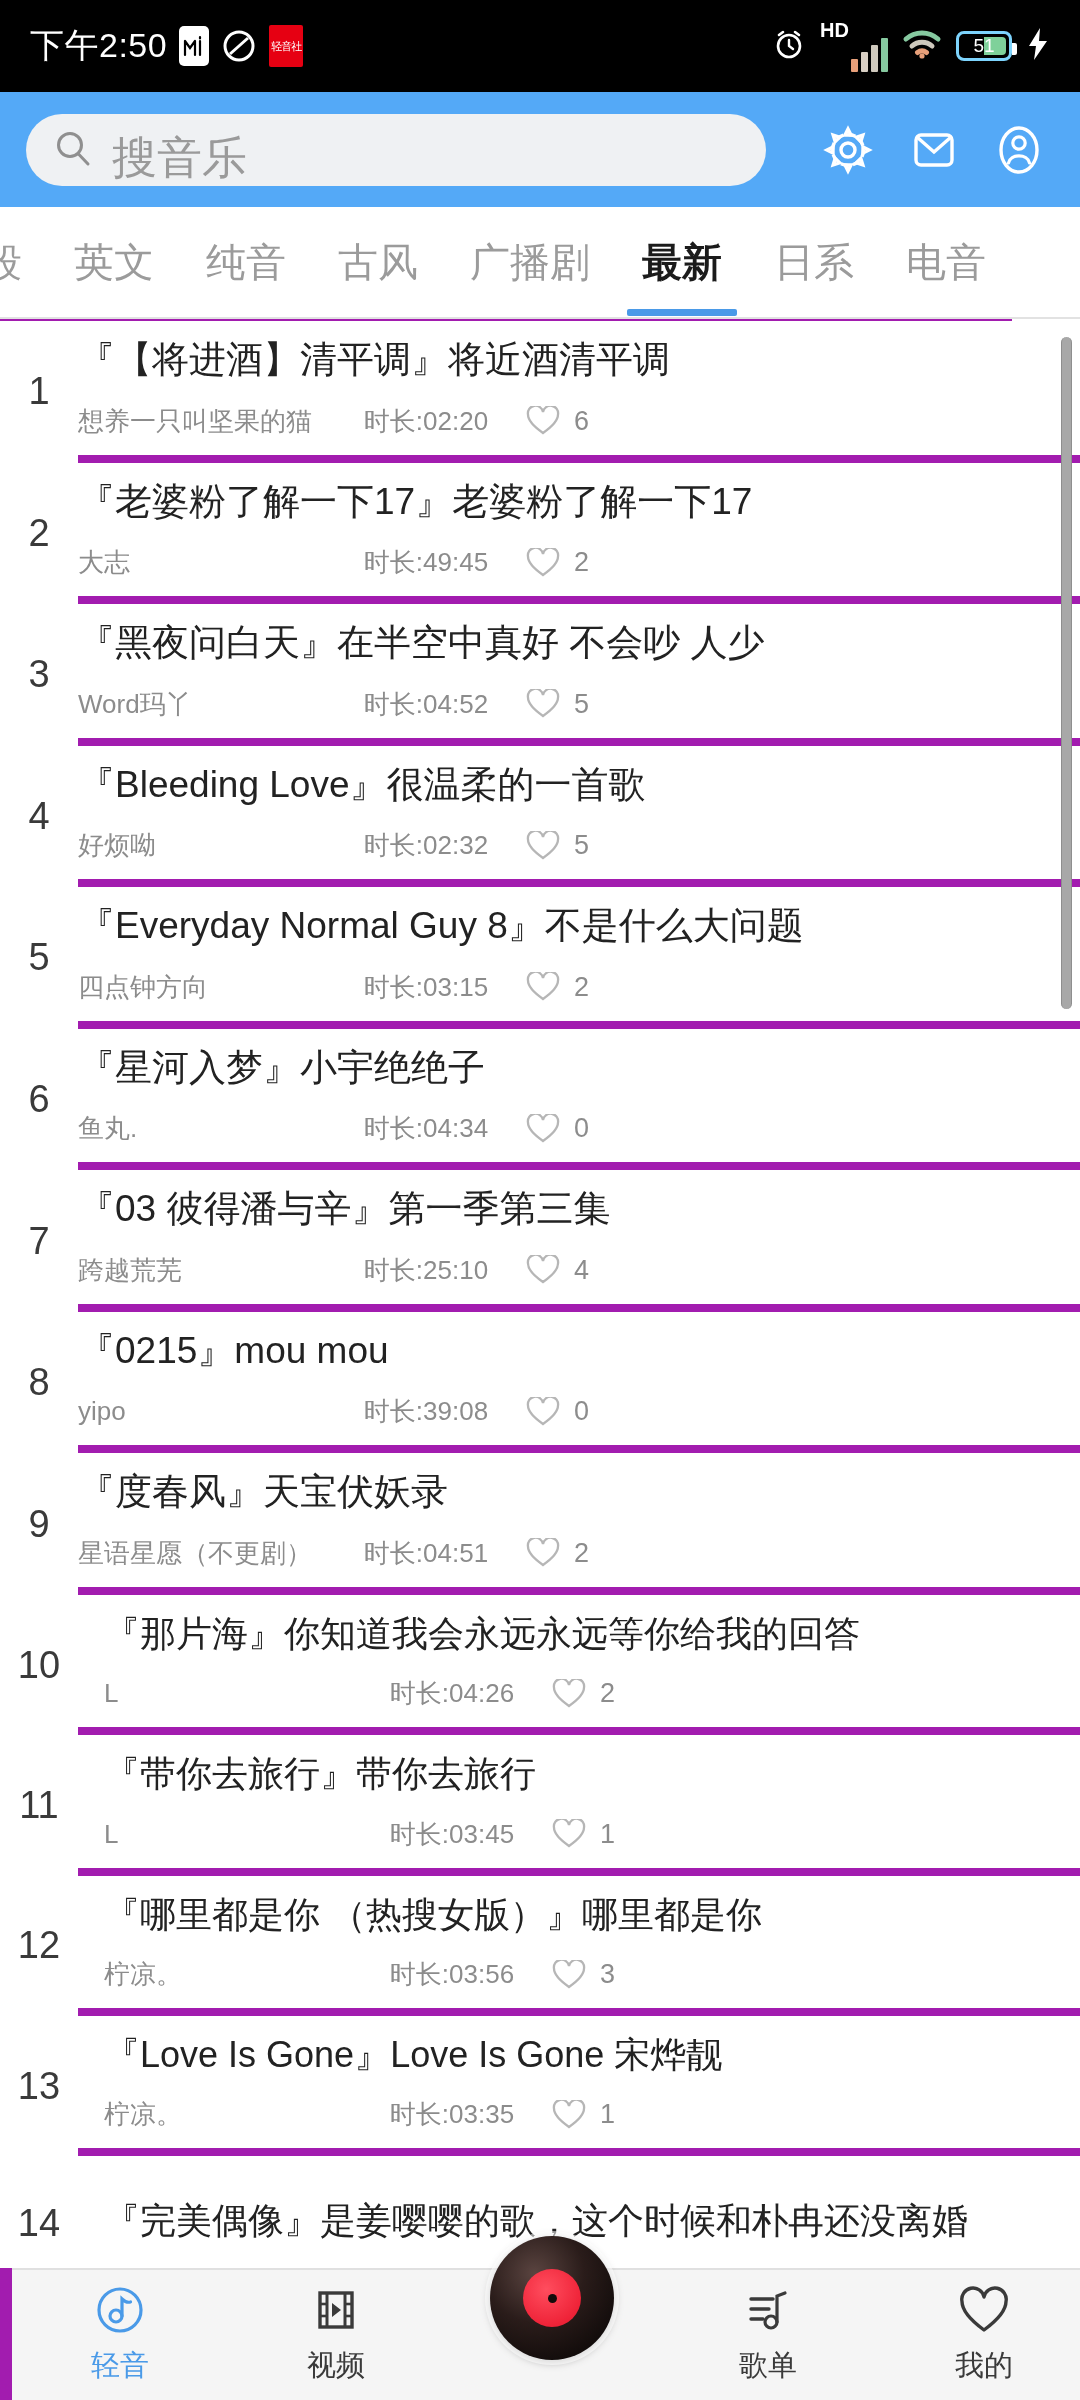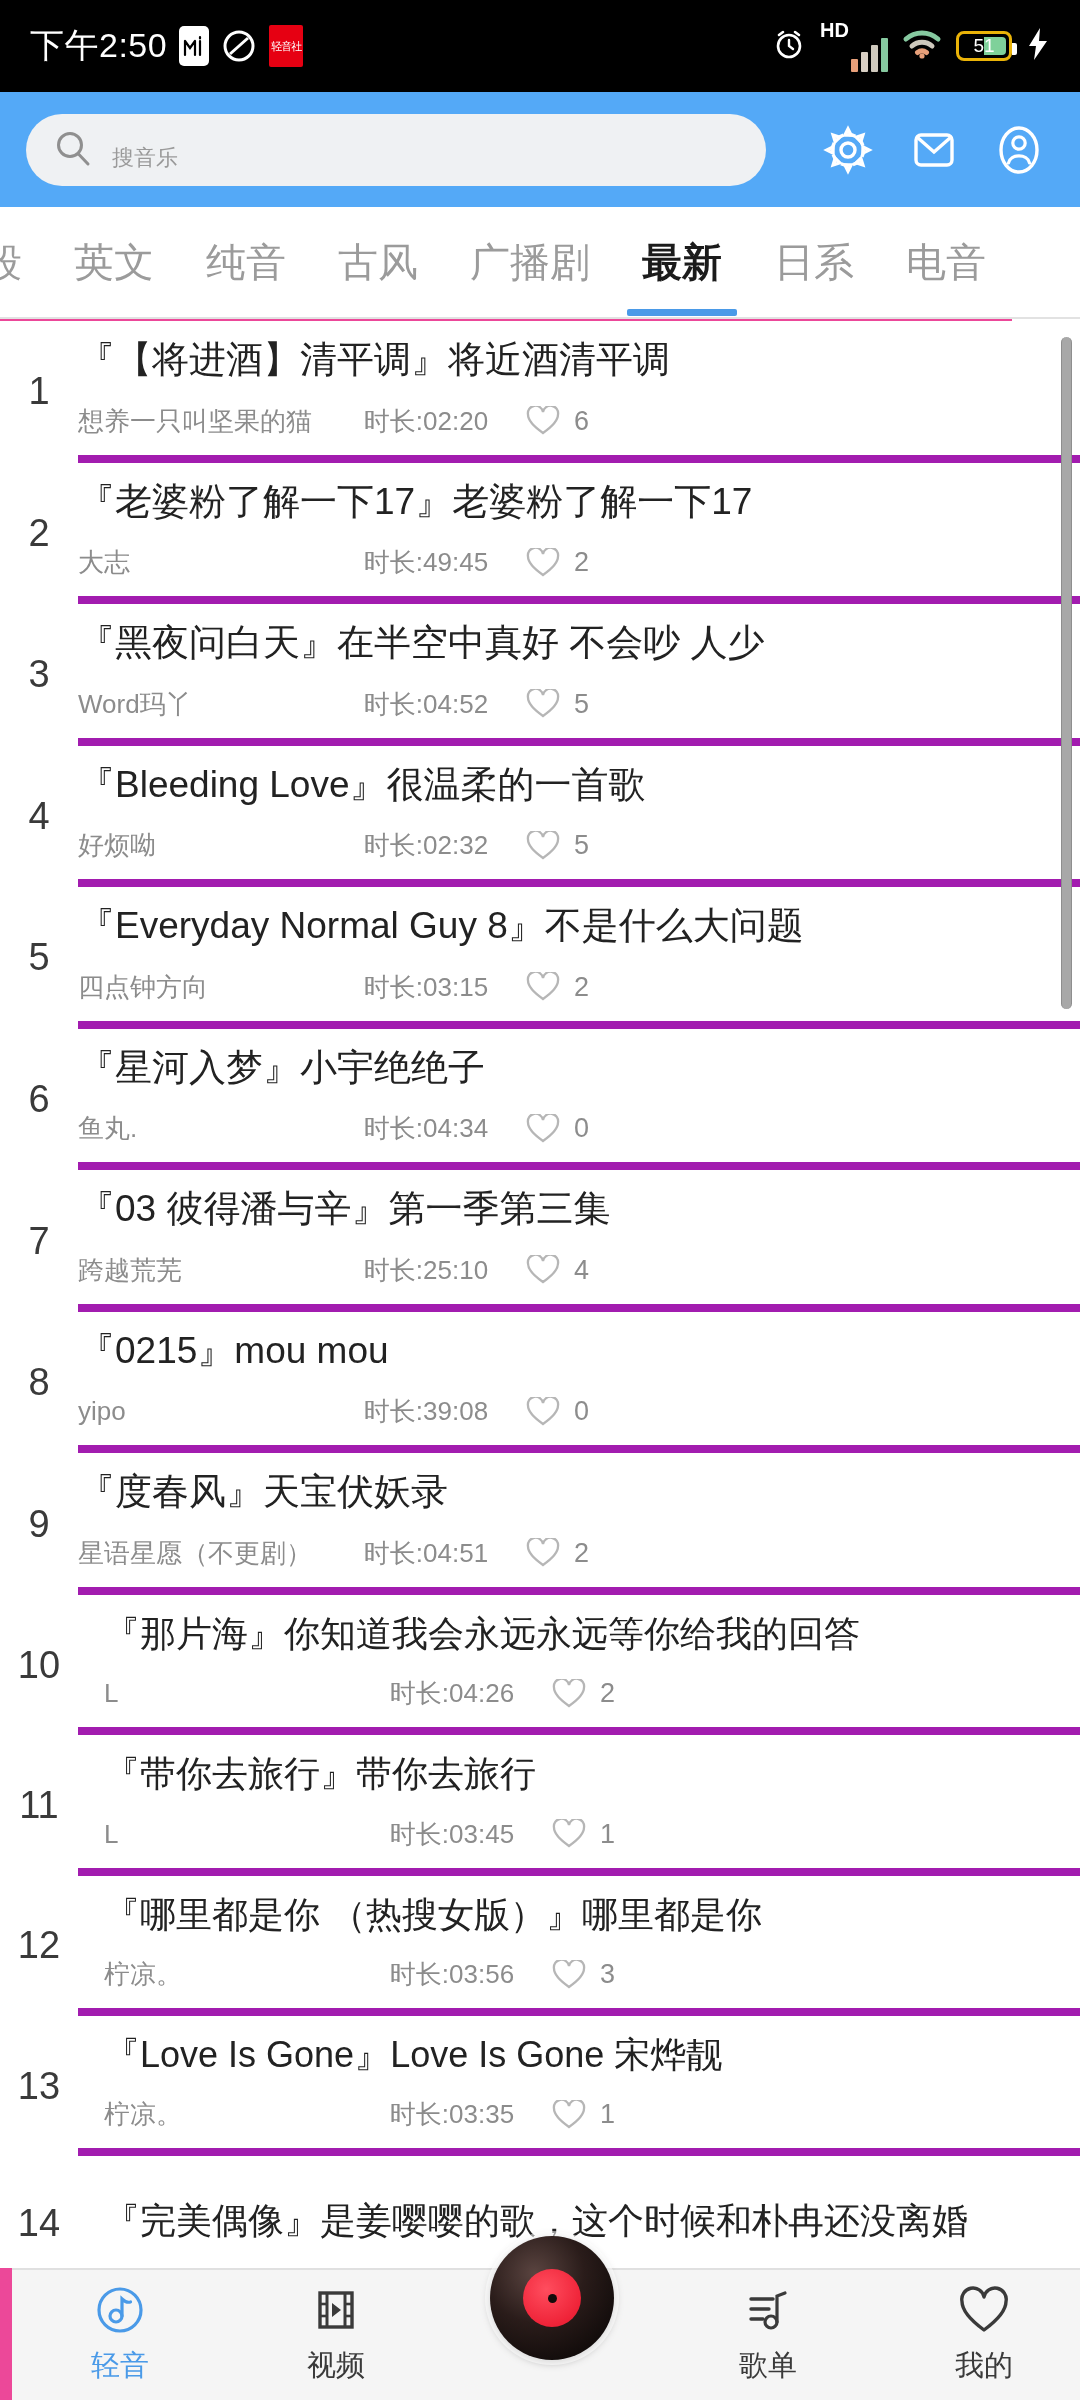--- a/index.html
+++ b/index.html
@@ -2,21 +2,21 @@
 <html><head>
 <meta charset="utf-8">
 <style>
   * { margin:0; padding:0; box-sizing:border-box; }
   html, body {
     width:1080px; height:2400px;
     background:#ffffff;
     font-family:"Liberation Sans", "DejaVu Sans", sans-serif;
     overflow:hidden;
   }
-  .screen { position:relative; width:1012px; height:2400px; background:#ec4899; }
+  .screen { position:relative; width:1012px; height:2400px; background:#a21caf; }
 
   
   .statusbar {
     position:absolute; top:0; left:0; width:1080px; height:92px;
     background:#000; display:flex; align-items:center;
     padding:0 30px; color:#fff;
   }
   .sb-left { display:flex; align-items:center; gap:12px; }
   .sb-time { font-size:34px; letter-spacing:0.5px; color:#fff; }
   .sb-right { margin-left:auto; display:flex; align-items:center; gap:14px; }
@@ -29,21 +29,21 @@
   .redbadge {
     width:34px; height:42px; background:#e60012; border-radius:2px;
     display:flex; align-items:center; justify-content:center;
     font-size:11px; color:#fff; line-height:1; letter-spacing:-1px;
   }
   .hd-wrap { display:flex; align-items:flex-end; gap:2px; }
   .hd-txt { font-size:20px; font-weight:bold; line-height:1; margin-bottom:32px; }
   .bars { display:flex; align-items:flex-end; gap:3px; height:34px; }
   .bars i { display:block; width:7px; border-radius:1px; }
   .batt {
-    width:56px; height:30px; border:3px solid #eab308; border-radius:8px;
+    width:56px; height:30px; border:3px solid #7dd3fc; border-radius:8px;
     position:relative; display:flex; align-items:center; justify-content:center;
   }
   .batt::after {
     content:""; position:absolute; right:-8px; top:9px;
     width:5px; height:12px; background:#fff; border-radius:0 2px 2px 0;
   }
   .batt-fill {
     position:absolute; right:3px; top:3px; bottom:3px; width:22px;
     background:#7fd19a; border-radius:0 4px 4px 0;
   }
@@ -51,21 +51,21 @@
 
   
   .header {
     position:absolute; top:92px; left:0; width:1080px; height:115px;
     background:#54a9f7; display:flex; align-items:center; padding:0 26px;
   }
   .searchbox {
     width:740px; height:72px; background:#eff1f3; border-radius:36px;
     display:flex; align-items:center; padding:0 28px; gap:20px;
   }
-  .search-ph { font-size:22px; color:#9a9a9a;margin-top:16px; }
+  .search-ph { font-size:45px; color:#9a9a9a;margin-top:16px; }
   .hdr-icons { margin-left:auto; display:flex; align-items:center; gap:32px; padding-right:8px; }
   .hdr-icons svg { display:block; }
 
   
   .tabs {
     position:absolute; top:207px; left:0; width:1080px; height:112px;
     background:#fff; display:flex; align-items:center;
     border-bottom:2px solid #e2e2e2; overflow:hidden;
   }
   .tab {

